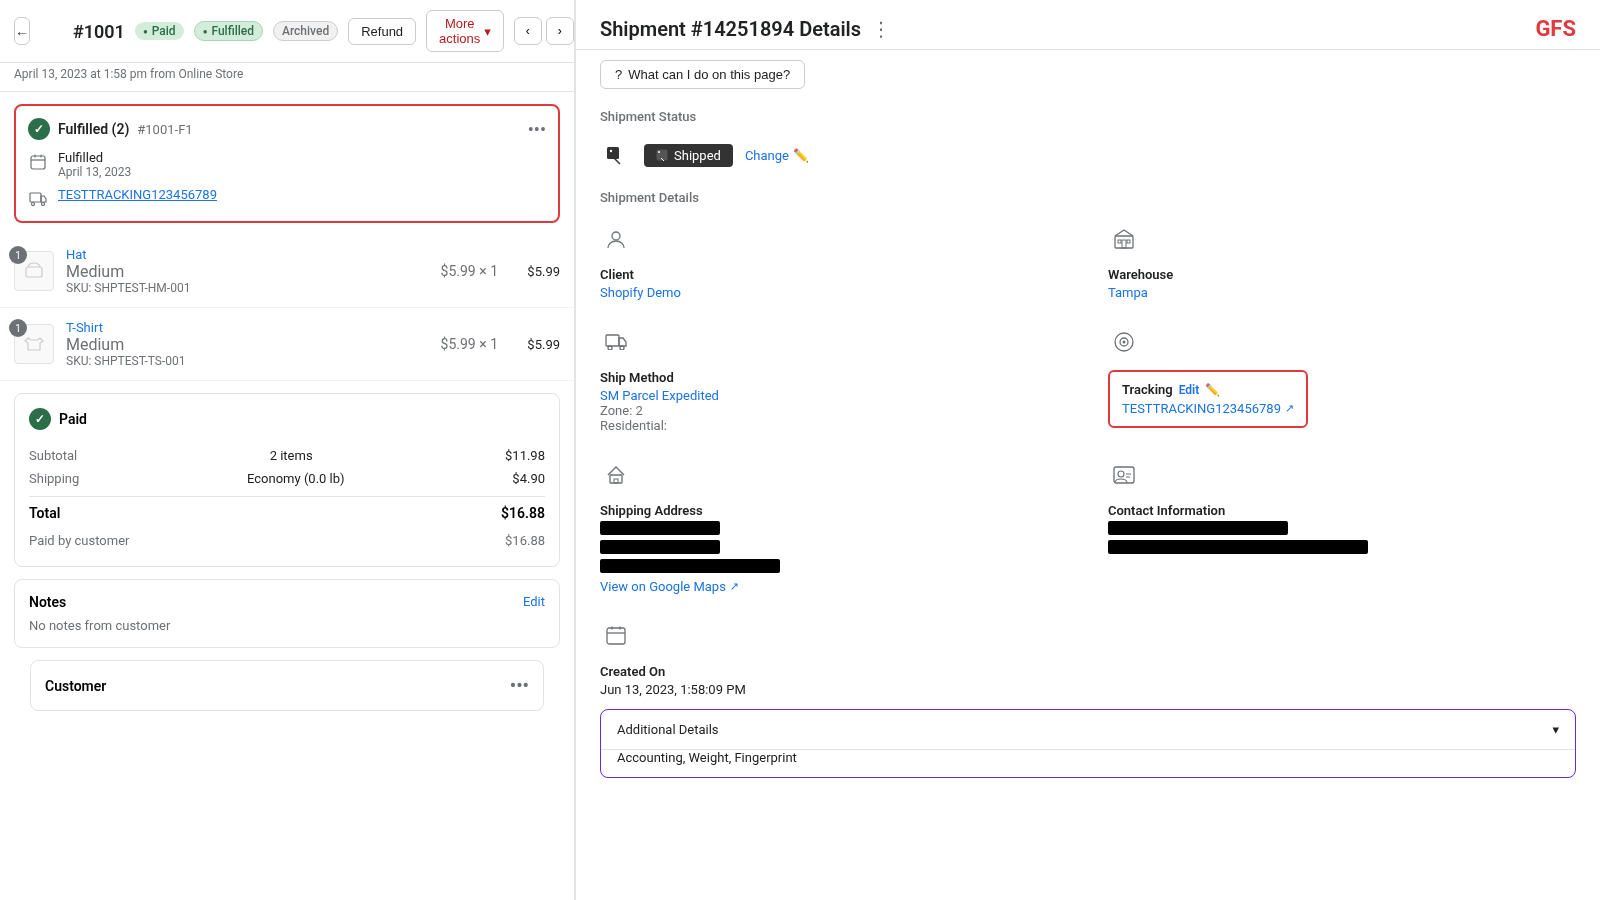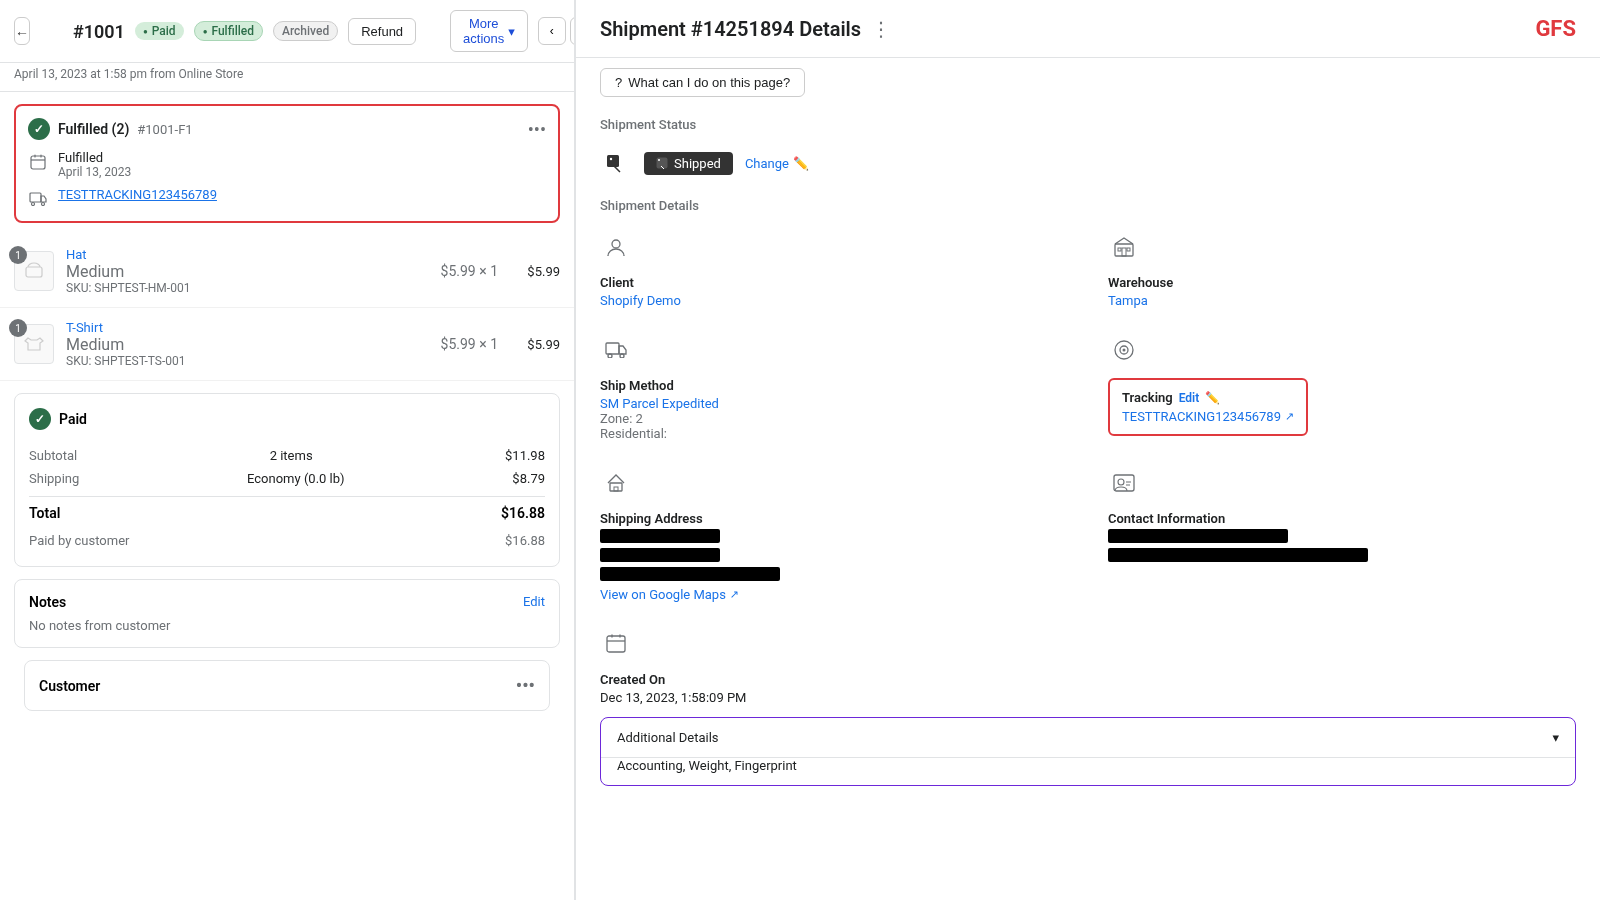--- a/index.html
+++ b/index.html
@@ -11,21 +11,21 @@
     .top-bar { display: flex; align-items: center; padding: 10px 14px; border-bottom: 1px solid #e1e3e5; gap: 10px; background: #fff; }
     .back-btn { width: 28px; height: 28px; border: 1px solid #ccc; border-radius: 6px; display: flex; align-items: center; justify-content: center; cursor: pointer; background: #fff; color: #333; font-size: 14px; }
     .order-title { font-size: 18px; font-weight: 600; color: #202223; margin-left: 33px; }
     .badge { display: inline-flex; align-items: center; gap: 4px; padding: 2px 8px; border-radius: 10px; font-size: 12px; font-weight: 500; }
     .badge-paid { background: #d4edda; color: #2c6e49; }
     .badge-paid::before { content: '●'; font-size: 8px; }
     .badge-fulfilled { background: #d4edda; color: #2c6e49; border: 1px solid #a8d5b5; border-radius: 10px; }
     .badge-fulfilled::before { content: '●'; font-size: 8px; }
     .badge-archived { background: #f1f1f1; color: #6d7175; border: 1px solid #ccc; border-radius: 10px; }
     .btn-refund { background: #fff; border: 1px solid #ccc; border-radius: 6px; padding: 5px 12px; cursor: pointer; font-size: 13px; color: #202223; }
-    .btn-more { background: #fff; border: 1px solid #ccc; border-radius: 6px; padding: 5px 12px; cursor: pointer; font-size: 13px; color: #1d4ed8; display: flex; align-items: center; gap: 4px; margin-left: 24px; }
+    .btn-more { background: #fff; border: 1px solid #ccc; border-radius: 6px; padding: 5px 12px; cursor: pointer; font-size: 13px; color: #b91c1c; display: flex; align-items: center; gap: 4px; }
     .nav-btns { display: flex; gap: 4px; margin-left: auto; }
     .nav-btn { width: 28px; height: 28px; border: 1px solid #ccc; border-radius: 6px; display: flex; align-items: center; justify-content: center; cursor: pointer; background: #fff; font-size: 12px; }
 
     .subtitle { padding: 4px 14px 10px; font-size: 12px; color: #6d7175; border-bottom: 1px solid #e1e3e5; }
 
     
     .fulfilled-card { border: 2px solid #e0393e; border-radius: 8px; margin: 12px 14px; padding: 12px; }
     .fulfilled-header { display: flex; align-items: center; justify-content: space-between; margin-bottom: 10px; }
     .fulfilled-title { display: flex; align-items: center; gap: 8px; font-weight: 600; font-size: 14px; color: #202223; }
     .green-check { width: 22px; height: 22px; background: #2c6e49; border-radius: 50%; display: flex; align-items: center; justify-content: center; color: #fff; font-size: 12px; }
@@ -58,27 +58,27 @@
     .summary-total { display: flex; justify-content: space-between; padding: 8px 0; font-size: 14px; font-weight: 600; border-top: 1px solid #e1e3e5; margin-top: 6px; }
     .summary-paid { display: flex; justify-content: space-between; padding: 4px 0; font-size: 13px; color: #6d7175; }
 
     
     .notes-section { margin: 12px 14px; padding: 14px; border: 1px solid #e1e3e5; border-radius: 8px; }
     .notes-header { display: flex; justify-content: space-between; font-weight: 600; font-size: 14px; margin-bottom: 8px; }
     .notes-edit { color: #1a73e8; cursor: pointer; font-size: 13px; font-weight: normal; }
     .notes-content { font-size: 13px; color: #6d7175; }
 
     
-    .customer-section { margin: 12px 24px; padding: 14px; border: 1px solid #e1e3e5; border-radius: 8px; }
+    .customer-section { margin: 12px 30px; padding: 14px; border: 1px solid #e1e3e5; border-radius: 8px; }
     .customer-header { display: flex; justify-content: space-between; align-items: center; font-weight: 600; font-size: 14px; }
 
     
     .right-panel { flex: 1; background: #fff; overflow-y: auto; padding: 0; }
 
-    .shipment-header { display: flex; align-items: center; padding: 16px 24px 16px; border-bottom: 1px solid #e1e3e5; gap: 10px; }
+    .shipment-header { display: flex; align-items: center; padding: 16px 24px 8px; border-bottom: 1px solid #e1e3e5; gap: 10px; }
     .shipment-title { font-size: 20px; font-weight: 600; color: #202223; }
     .menu-dots { color: #6d7175; font-size: 20px; cursor: pointer; }
     .gfs-logo { margin-left: auto; font-size: 22px; font-weight: 700; color: #e0393e; }
 
     .help-btn { margin: 10px 24px; display: inline-flex; align-items: center; border: 1px solid #ccc; border-radius: 6px; padding: 6px 14px; font-size: 13px; color: #202223; background: #fff; cursor: pointer; gap: 6px; }
 
     .section-label { padding: 10px 24px 6px; font-size: 13px; color: #6d7175; font-weight: 500; }
 
     .status-row { display: flex; align-items: center; padding: 8px 24px; gap: 12px; }
     .status-tag { display: inline-flex; align-items: center; gap: 6px; background: #333; color: #fff; padding: 4px 12px; border-radius: 4px; font-size: 13px; }
@@ -213,21 +213,21 @@
     <div class="summary-row">
       <span class="summary-label">
         <span>Subtotal</span>
       </span>
       <span>2 items</span>
       <span>$11.98</span>
     </div>
     <div class="summary-row">
       <span class="summary-label">Shipping</span>
       <span>Economy (0.0 lb)</span>
-      <span>$8.79</span>
+      <span>$4.90</span>
     </div>
     <div class="summary-total">
       <span>Total</span>
       <span>$16.88</span>
     </div>
     <div class="summary-paid">
       <span>Paid by customer</span>
       <span>$16.88</span>
     </div>
   </div>
@@ -411,21 +411,21 @@
       <div class="detail-item">
         <div class="detail-icon">
           <svg width="20" height="20" viewBox="0 0 20 20" fill="none">
               <rect x="1" y="2" width="18" height="16" rx="2" stroke="#6d7175" stroke-width="1.3"></rect>
               <path d="M1 7h18" stroke="#6d7175" stroke-width="1.3"></path>
               <path d="M6 1v2M14 1v2" stroke="#6d7175" stroke-width="1.3" stroke-linecap="round"></path>
             </svg>
         </div>
         <div class="detail-content">
           <div class="detail-title">Created On</div>
-          <div class="detail-value-plain">Dec 13, 2023, 1:58:09 PM</div>
+          <div class="detail-value-plain">Jun 13, 2023, 1:58:09 PM</div>
         </div>
       </div>
 
     </div>
   </div>
 
   
   <div class="additional-section">
     <div class="additional-header">
       <span>Additional Details</span>

